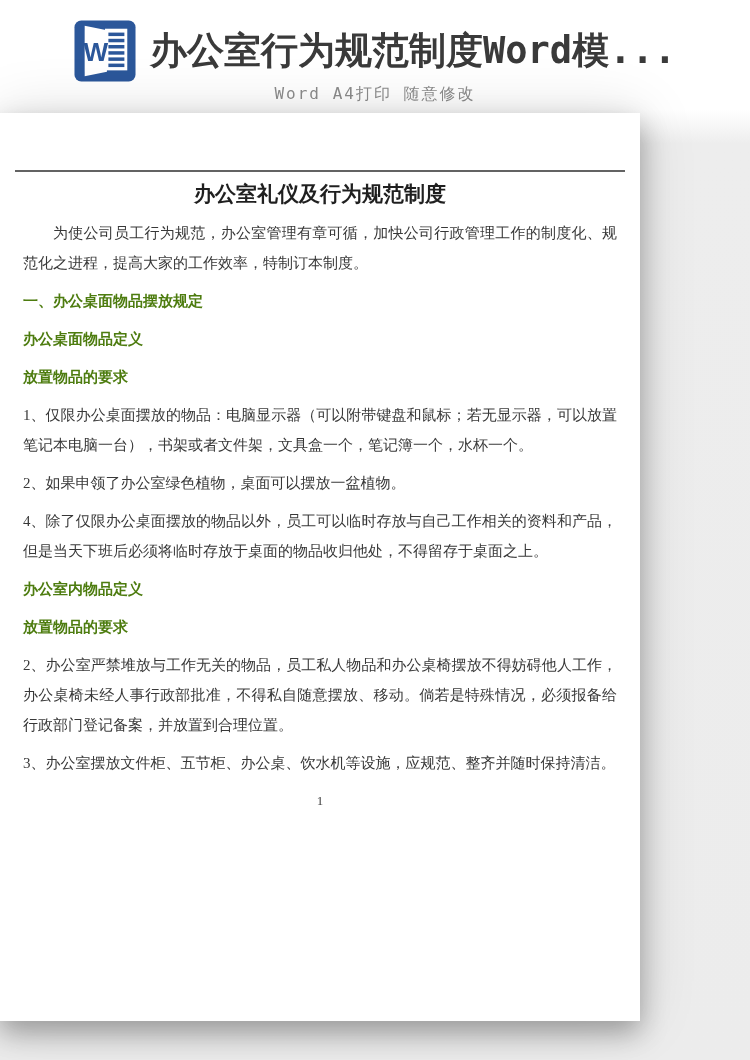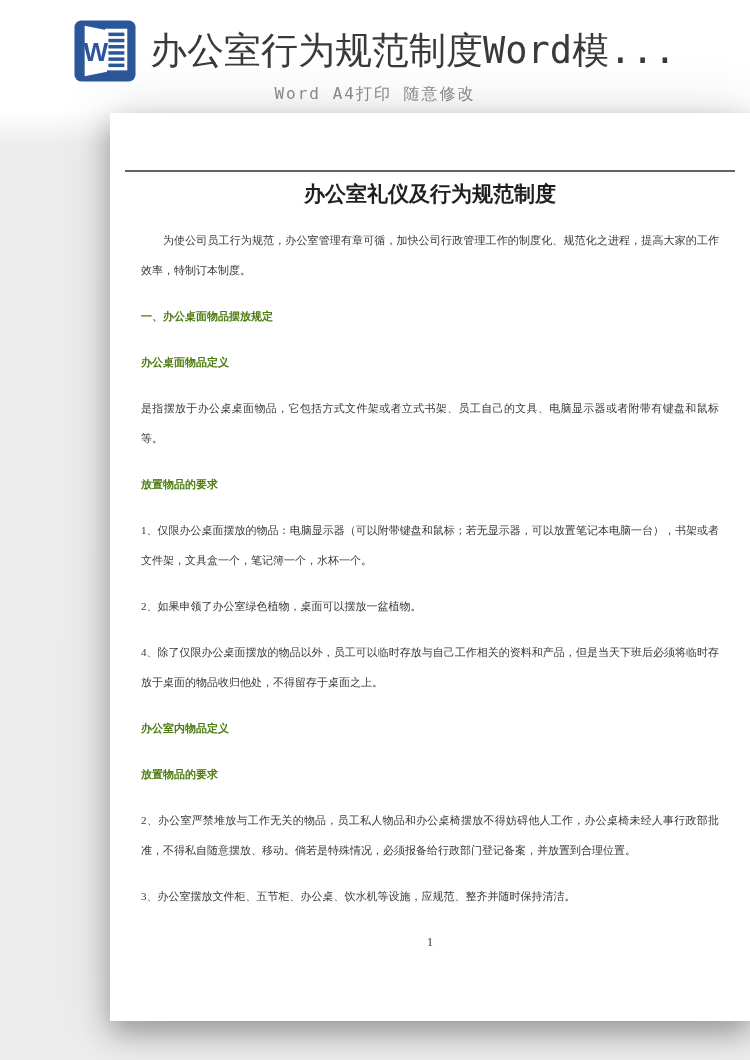--- a/index.html
+++ b/index.html
@@ -11,47 +11,47 @@
   
   .site-header{
     width:750px;height:110px;background:#ffffff;
     display:flex;flex-direction:column;align-items:center;justify-content:flex-start;
   }
   .header-row{
     display:flex;align-items:center;gap:14px;margin-top:20px;
   }
   .word-icon{width:62px;height:62px;display:block;flex:0 0 auto;}
   .header-title{
-    margin:0;font-size:37px;line-height:44px;font-weight:normal;color:#3a3a3a;
+    margin:0;font-size:37px;line-height:44px;font-weight:bold;color:#3a3a3a;
     font-family:"DejaVu Sans Mono","Liberation Mono",monospace;
     letter-spacing:0px;white-space:nowrap;
   }
   .header-subtitle{
     margin-top:2px;font-size:16px;color:#8c8c8c;letter-spacing:2px;
     font-family:"DejaVu Sans Mono","Liberation Mono",monospace;
   }
   
   .preview-area{
     width:750px;height:950px;
     background:linear-gradient(180deg,#ffffff 0px,#ededed 34px,#ececec 100%);
-    display:flex;justify-content:flex-end;align-items:flex-start;
+    display:flex;justify-content:flex-start;align-items:flex-start;
   }
   .doc-page{
     width:640px;height:908px;margin-top:3px;background:#ffffff;
     box-shadow:0 12px 26px rgba(0,0,0,0.30),0 0 55px rgba(0,0,0,0.13);
     box-sizing:border-box;padding:57px 15px 0 15px;overflow:hidden;
     font-family:"Liberation Serif","DejaVu Serif",serif;color:#383838;
   }
   .doc-header-rule{height:2px;background:#636363;width:100%;}
   .doc-title{
     margin:7px 0 9px 0;font-size:21px;line-height:30px;font-weight:bold;
     text-align:center;color:#1f1f1f;
   }
   .doc-body p,.doc-body h3,.doc-body h4{
-    margin:16px;font-size:11px;line-height:30px;text-align:justify;font-weight:normal;
+    margin:8px;font-size:15px;line-height:30px;text-align:justify;font-weight:normal;
   }
   .doc-body h3,.doc-body h4{font-weight:bold;color:#4d7c0f;text-align:left;}
   .para-indent{text-indent:2em;}
   .gap-before{margin-top:60px !important;}
   .page-number{
     margin-top:0;font-size:13px;line-height:30px;text-align:center;color:#444;
     font-family:"Liberation Serif","DejaVu Serif",serif;
   }
 </style>
 </head>
@@ -86,21 +86,20 @@
     <div class="doc-page">
 
       <div class="doc-header-rule"></div>
 
       <h2 class="doc-title">办公室礼仪及行为规范制度</h2>
 
       <div class="doc-body">
         <p class="para-indent">为使公司员工行为规范，办公室管理有章可循，加快公司行政管理工作的制度化、规范化之进程，提高大家的工作效率，特制订本制度。</p>
         <h3>一、办公桌面物品摆放规定</h3>
         <h4>办公桌面物品定义</h4>
-        <p>是指摆放于办公桌桌面物品，它包括方式文件架或者立式书架、员工自己的文具、电脑显示器或者附带有键盘和鼠标等。</p>
         <h4>放置物品的要求</h4>
         <p>1、仅限办公桌面摆放的物品：电脑显示器（可以附带键盘和鼠标；若无显示器，可以放置笔记本电脑一台），书架或者文件架，文具盒一个，笔记簿一个，水杯一个。</p>
         <p>2、如果申领了办公室绿色植物，桌面可以摆放一盆植物。</p>
         <p>4、除了仅限办公桌面摆放的物品以外，员工可以临时存放与自己工作相关的资料和产品，但是当天下班后必须将临时存放于桌面的物品收归他处，不得留存于桌面之上。</p>
         <h4>办公室内物品定义</h4>
         <h4>放置物品的要求</h4>
         <p>2、办公室严禁堆放与工作无关的物品，员工私人物品和办公桌椅摆放不得妨碍他人工作，办公桌椅未经人事行政部批准，不得私自随意摆放、移动。倘若是特殊情况，必须报备给行政部门登记备案，并放置到合理位置。</p>
         <p>3、办公室摆放文件柜、五节柜、办公桌、饮水机等设施，应规范、整齐并随时保持清洁。</p>
       </div>
 

